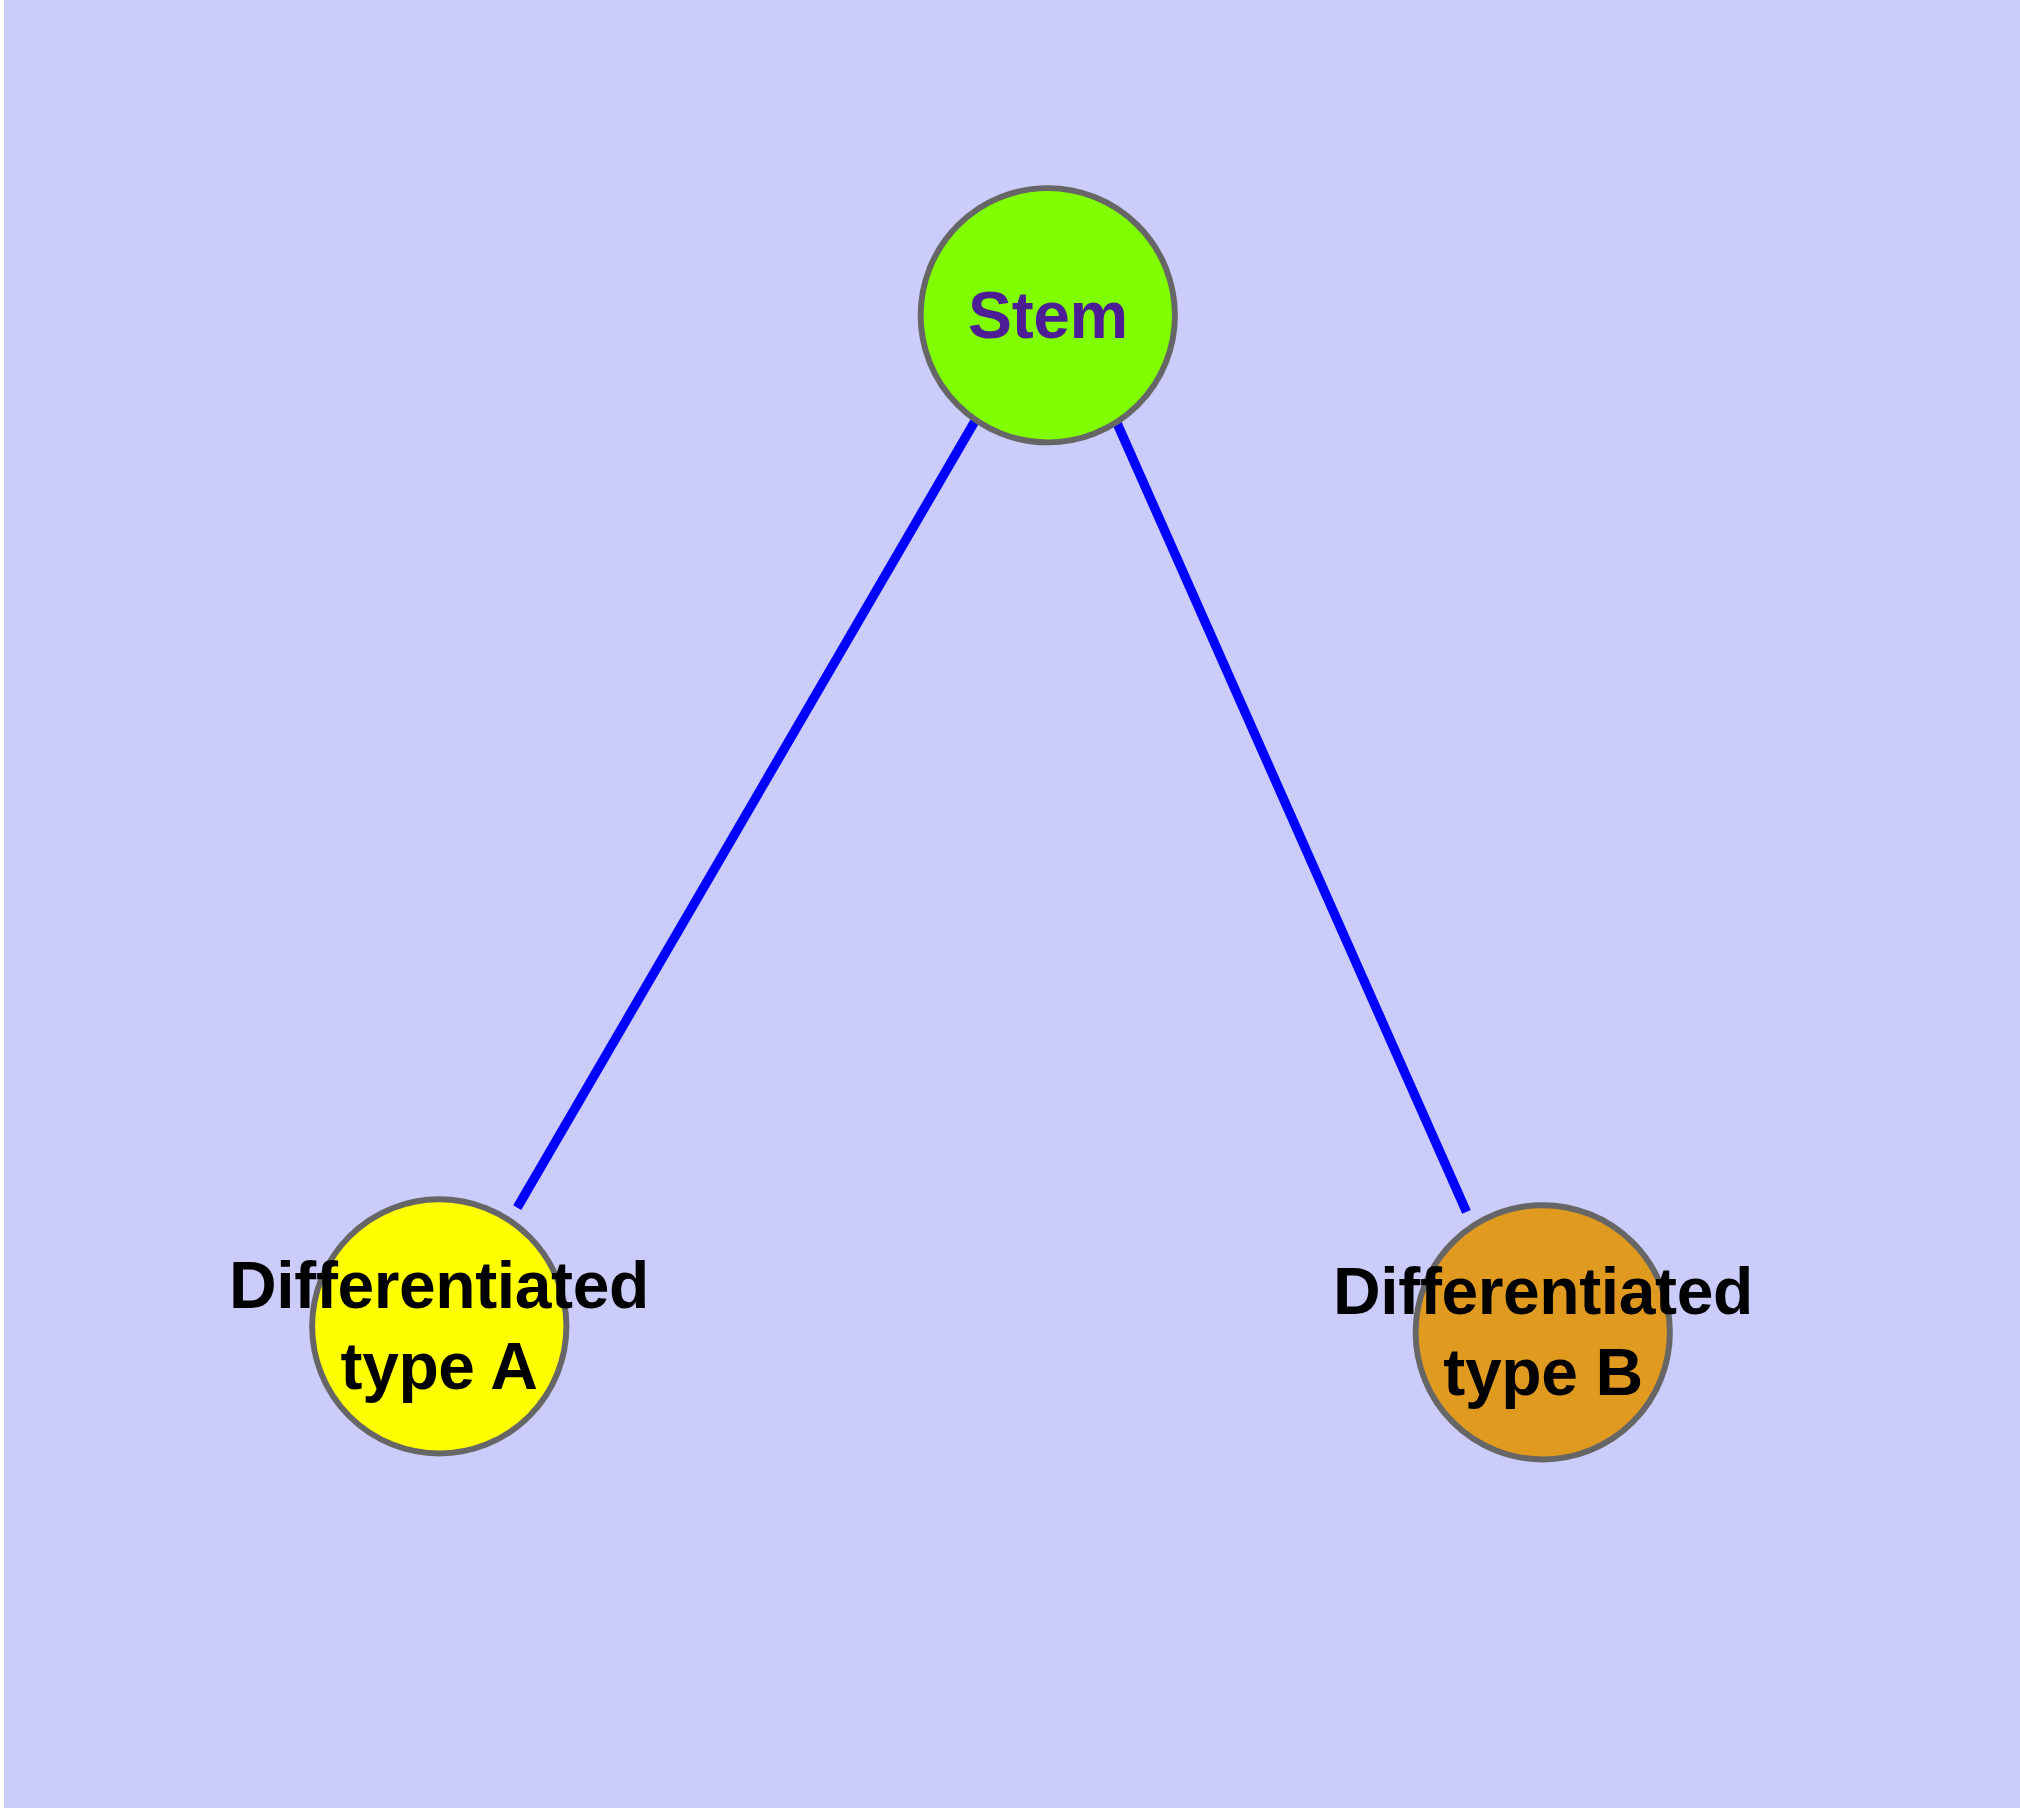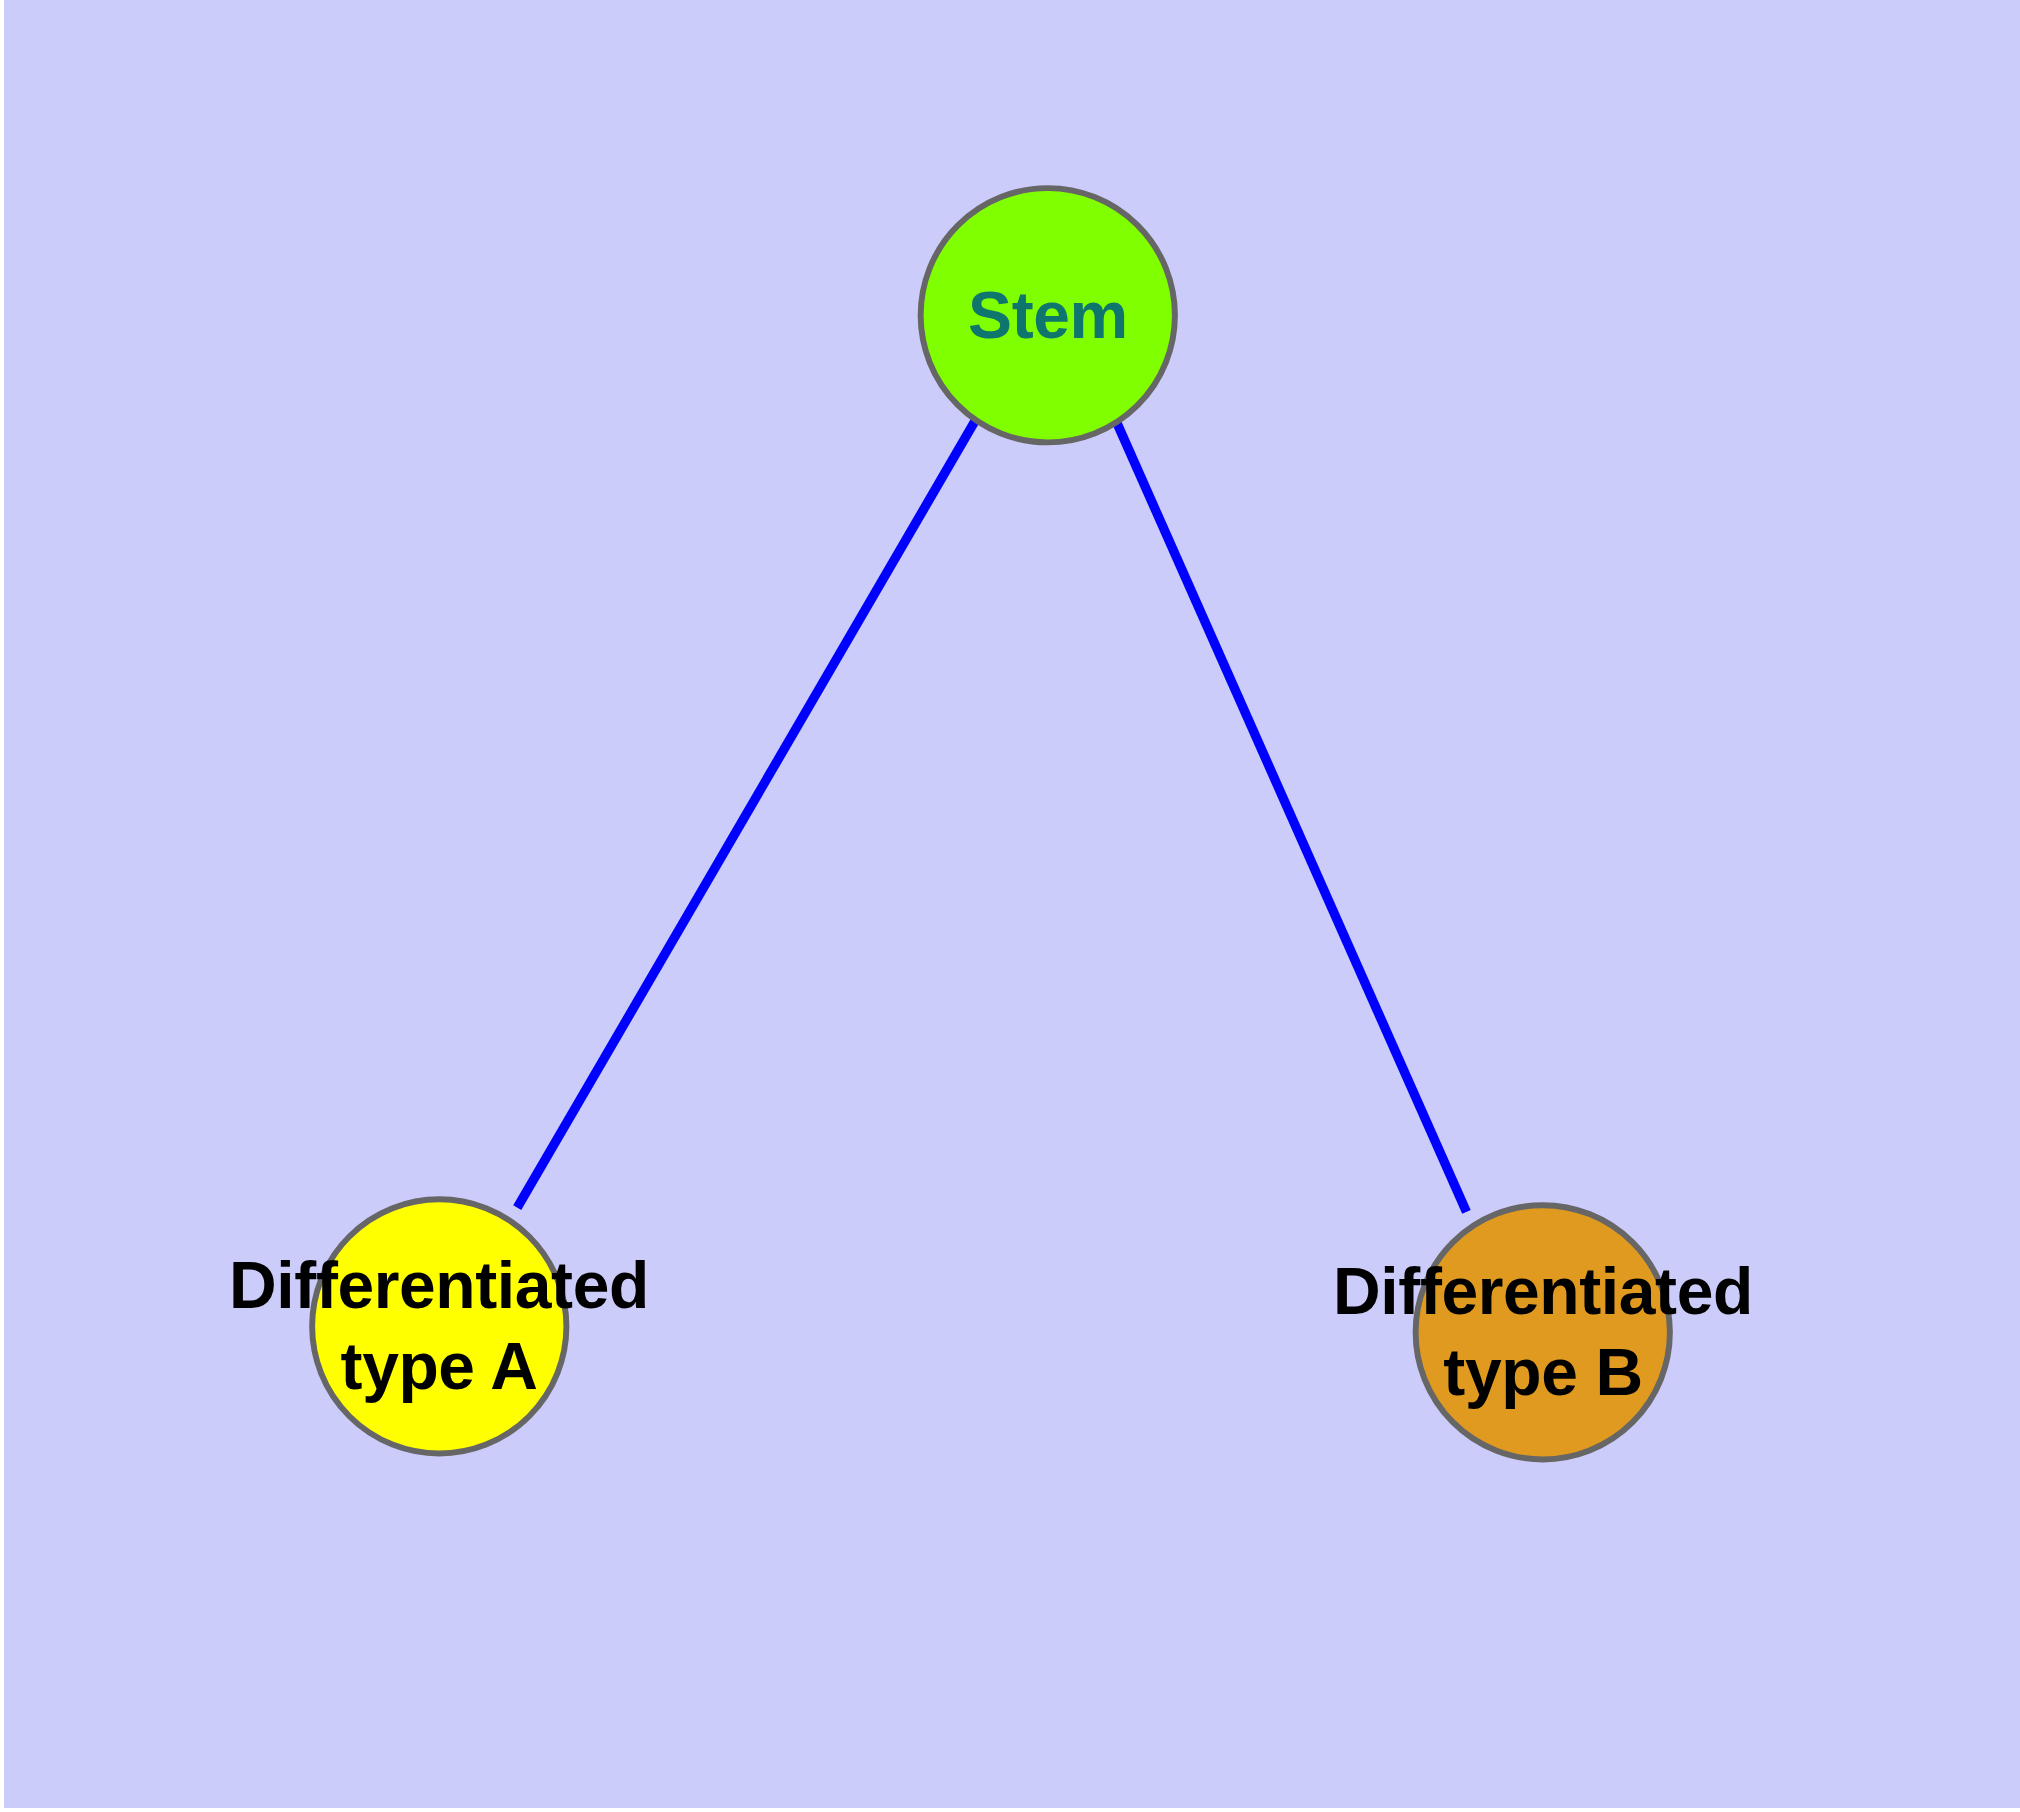--- a/index.html
+++ b/index.html
@@ -60,21 +60,21 @@
       <line class="edge" id="edge-1" x1="1318" y1="500" x2="1730" y2="1430" stroke="#0000ff" stroke-width="11" stroke-linecap="butt"></line>
     </g>
 
     <g>
       <circle id="node-0" cx="1236" cy="372" r="150" fill="#80ff00" stroke="#666666" stroke-width="7"></circle>
       <circle id="node-1" cx="518" cy="1565" r="150" fill="#ffff00" stroke="#666666" stroke-width="7"></circle>
       <circle id="node-2" cx="1820" cy="1572" r="150" fill="#e09a20" stroke="#666666" stroke-width="7"></circle>
     </g>
   </svg>
 
-  <div class="node-label" id="label-0" style="left: 1048px; top: 315px; color: #0f766e;">Stem</div>
+  <div class="node-label" id="label-0" style="left: 1048px; top: 315px; color: #4c1d95;">Stem</div>
 
   <div class="node-label" id="label-1" style="left: 439px; top: 1326px; color: rgb(0, 0, 0);">Differentiated
 type A</div>
 
   <div class="node-label" id="label-2" style="left: 1543px; top: 1332px; color: rgb(0, 0, 0);">Differentiated
 type B</div>
 
 </div>
 
 

